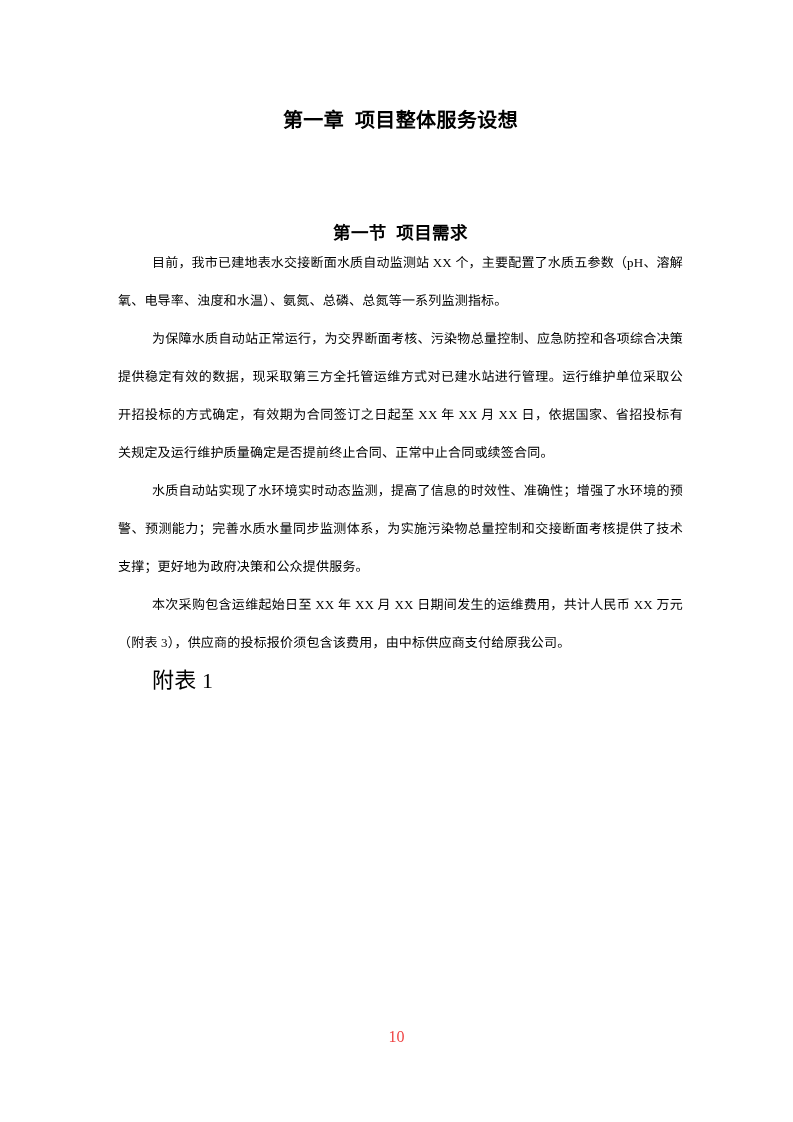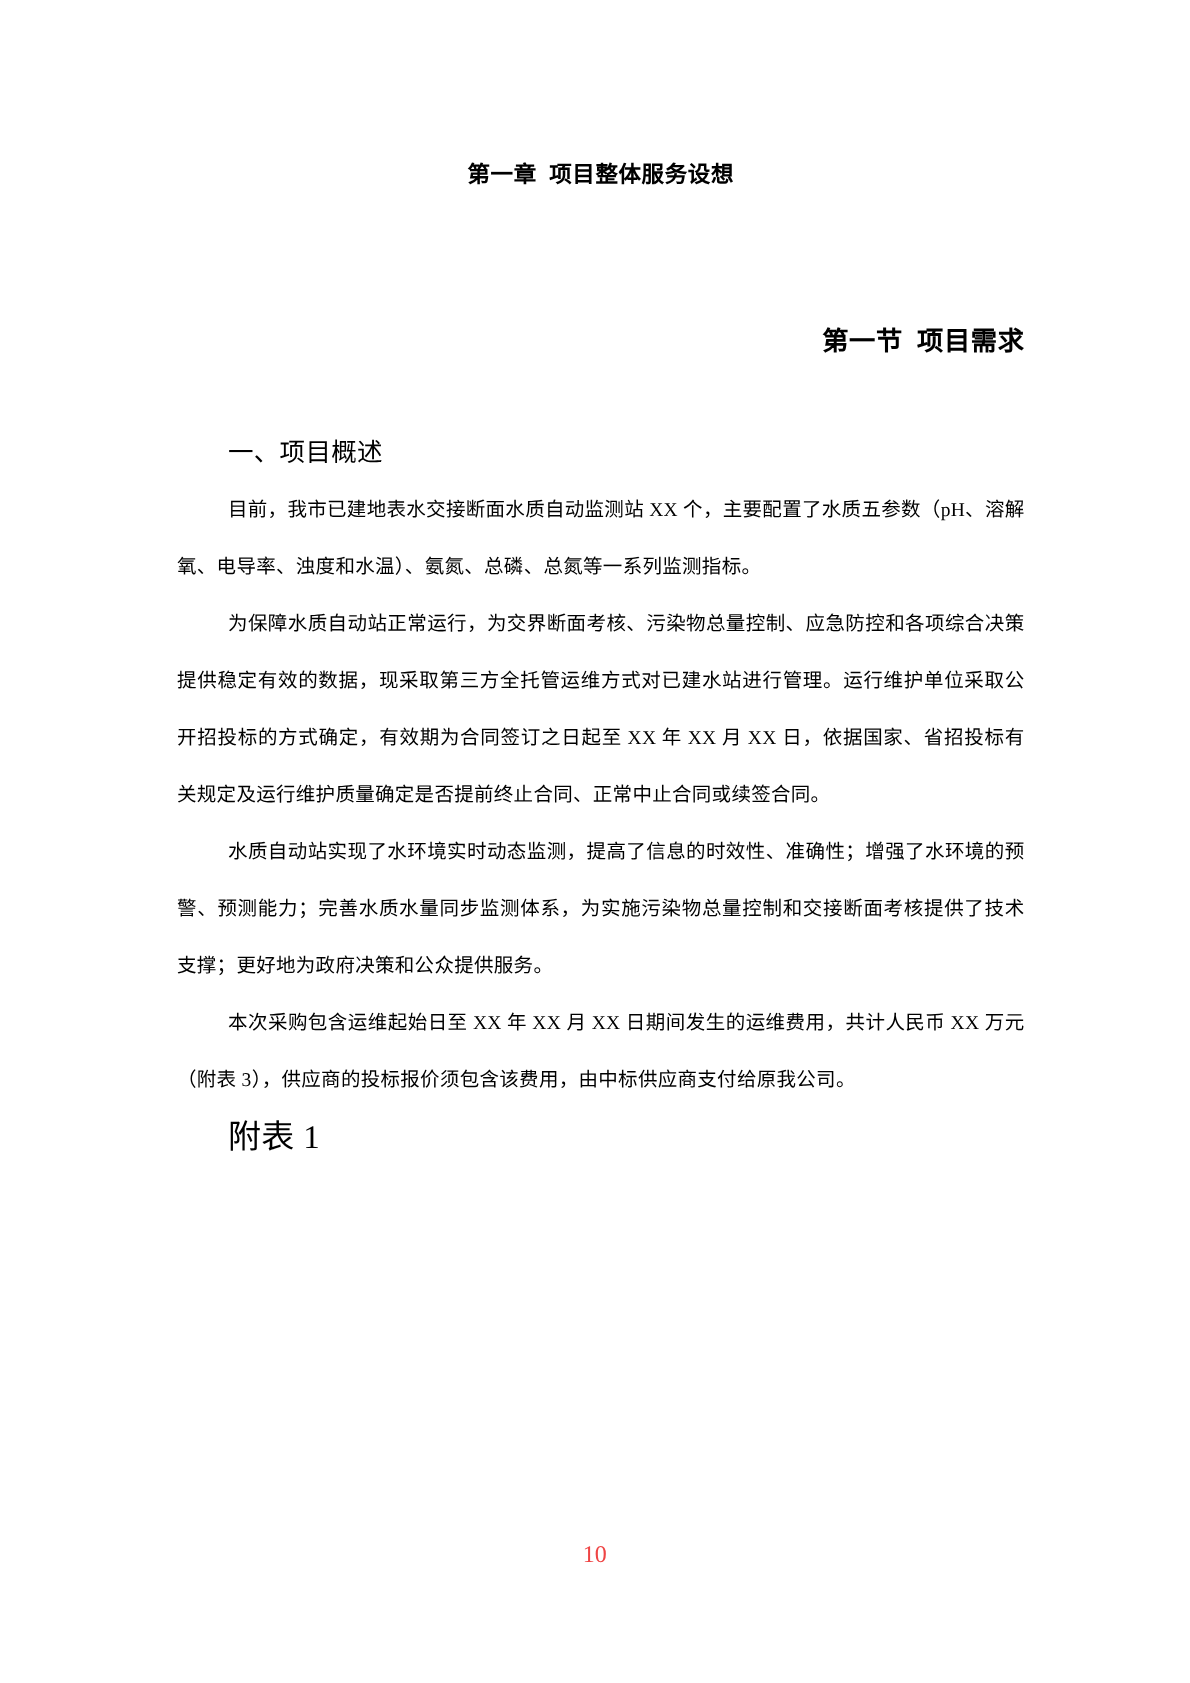--- a/index.html
+++ b/index.html
@@ -26,30 +26,30 @@
     position: absolute;
     left: 118px;
     top: 0;
     width: 565px;
   }
 
   
   .chapter-title {
     text-align: center;
     font-weight: bold;
-    font-size: 15px;
+    font-size: 20px;
     letter-spacing: 0.4px;
     line-height: 1.2;
     margin: 0;
     padding-top: 108px;
     white-space: pre;
   }
 
   .section-title {
-    text-align: right;
+    text-align: center;
     font-weight: bold;
     font-size: 17.5px;
     letter-spacing: 0.4px;
     line-height: 1.2;
     margin: 0;
     padding-top: 91px;
     white-space: pre;
   }
 
   
@@ -97,21 +97,20 @@
 <body>
 
 <div class="page">
 
   <div class="content">
 
     <h1 class="chapter-title">第一章  项目整体服务设想</h1>
 
     <h2 class="section-title">第一节  项目需求</h2>
 
-    <div class="sub-heading">一、项目概述</div>
 
     <p class="body-para">目前，我市已建地表水交接断面水质自动监测站 XX 个，主要配置了水质五参数（pH、溶解氧、电导率、浊度和水温）、氨氮、总磷、总氮等一系列监测指标。</p>
 
     <p class="body-para">为保障水质自动站正常运行，为交界断面考核、污染物总量控制、应急防控和各项综合决策提供稳定有效的数据，现采取第三方全托管运维方式对已建水站进行管理。运行维护单位采取公开招投标的方式确定，有效期为合同签订之日起至 XX 年 XX 月 XX 日，依据国家、省招投标有关规定及运行维护质量确定是否提前终止合同、正常中止合同或续签合同。</p>
 
     <p class="body-para">水质自动站实现了水环境实时动态监测，提高了信息的时效性、准确性；增强了水环境的预警、预测能力；完善水质水量同步监测体系，为实施污染物总量控制和交接断面考核提供了技术支撑；更好地为政府决策和公众提供服务。</p>
 
     <p class="body-para">本次采购包含运维起始日至 XX 年 XX 月 XX 日期间发生的运维费用，共计人民币 XX 万元（附表 3），供应商的投标报价须包含该费用，由中标供应商支付给原我公司。</p>
 
     <div class="attach-line">附表 1</div>

